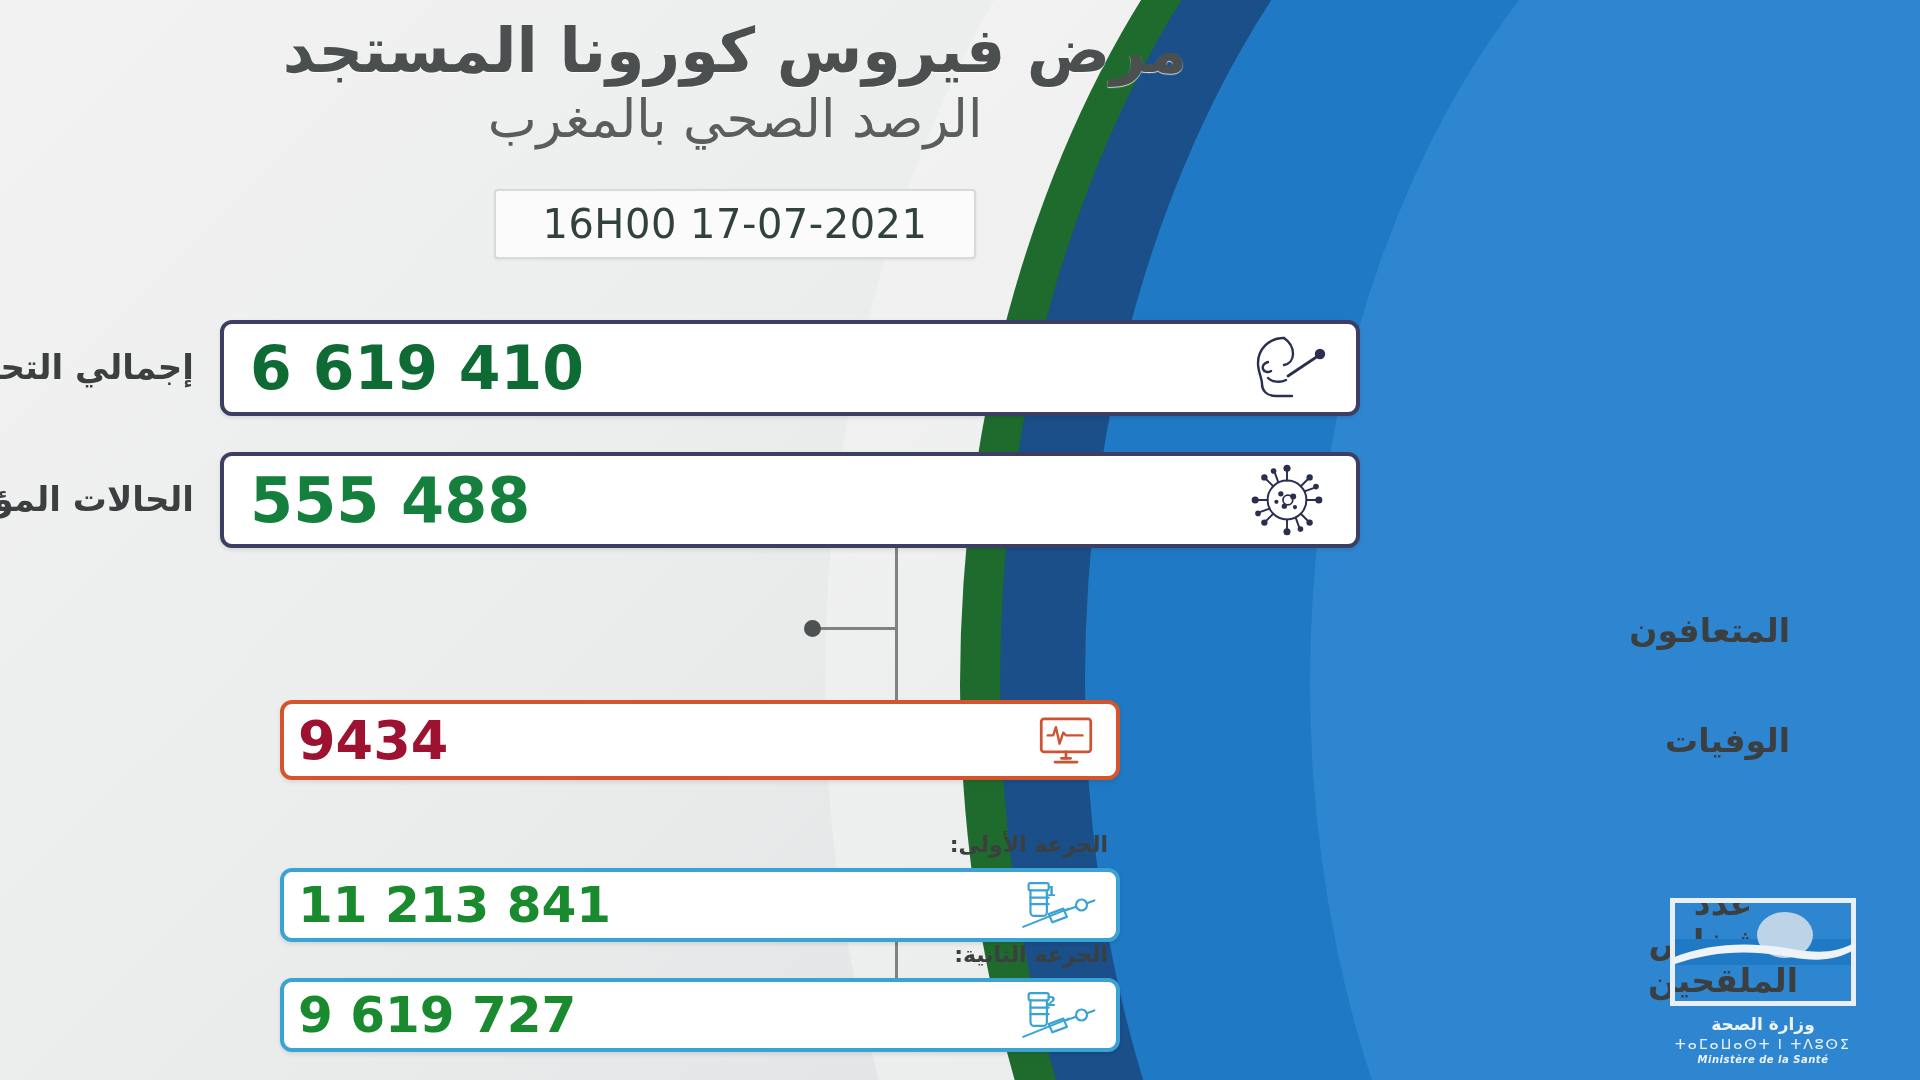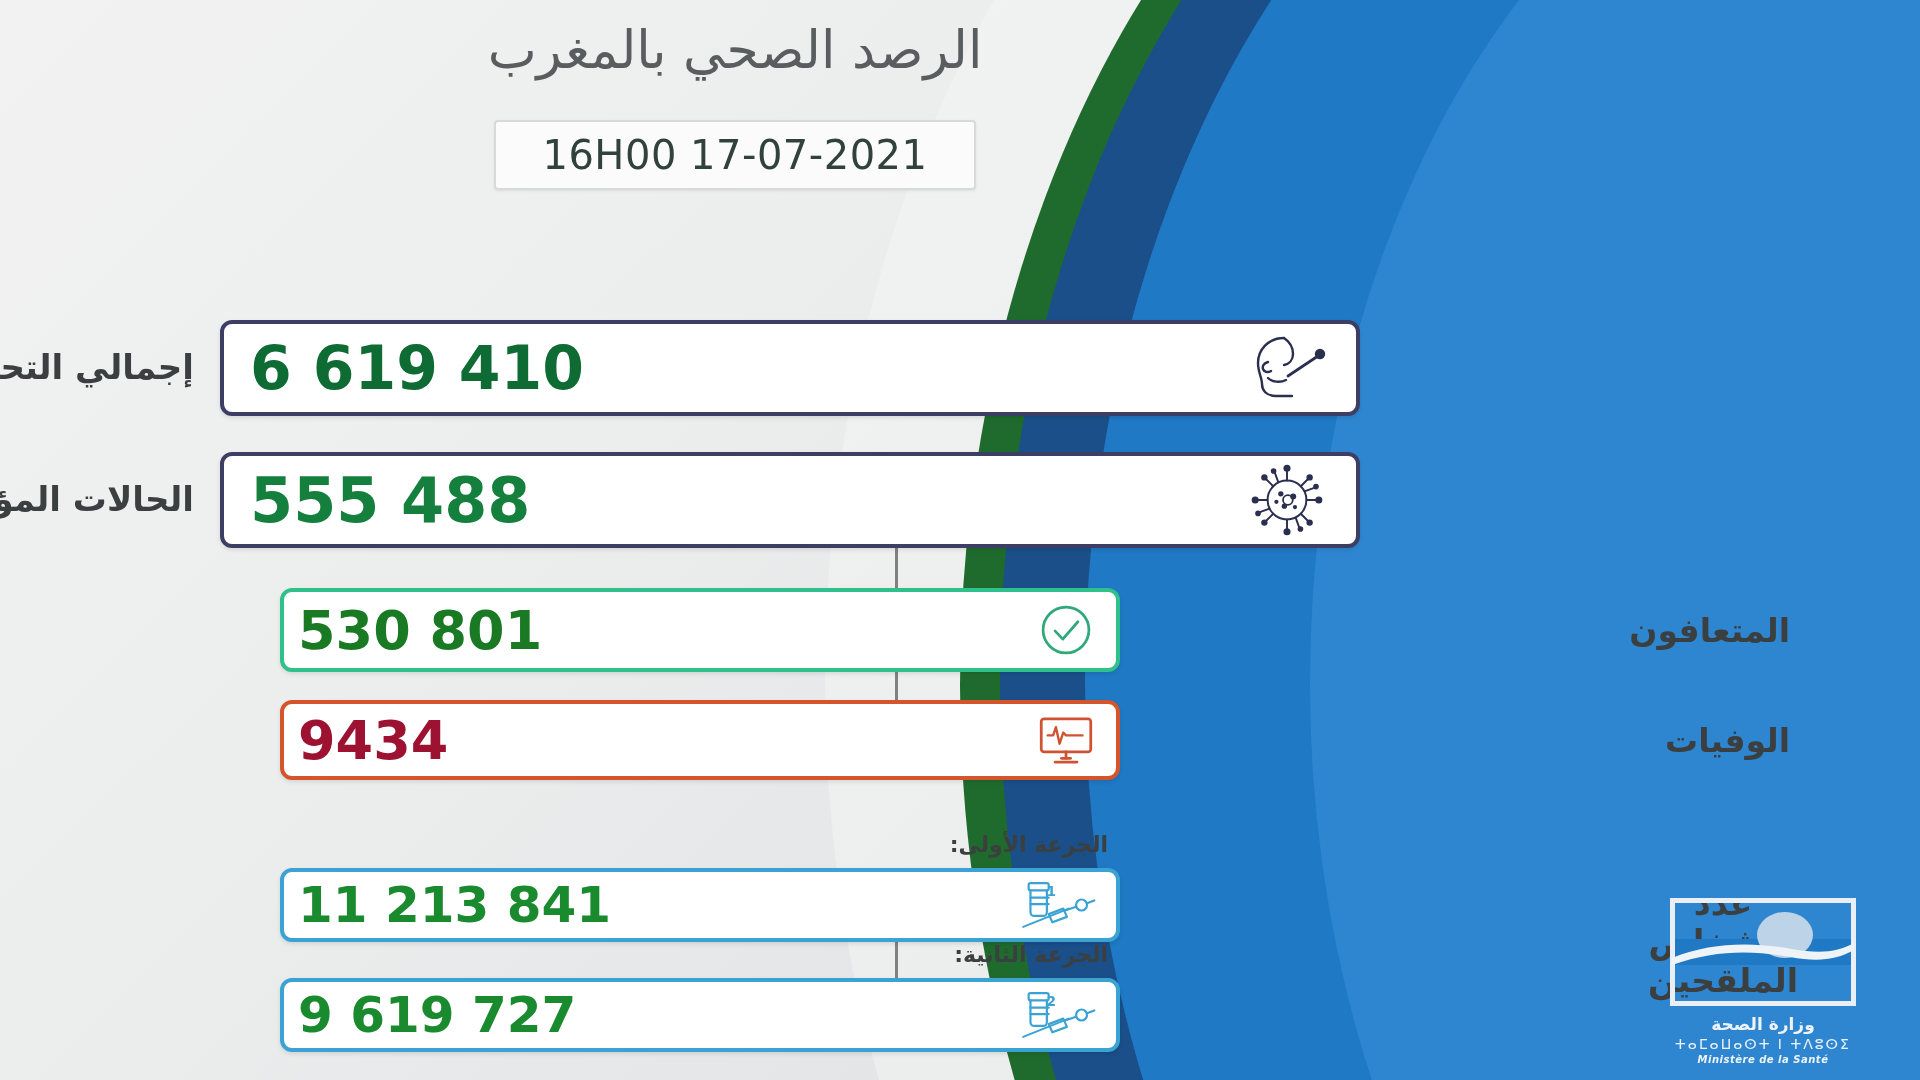--- a/index.html
+++ b/index.html
@@ -294,20 +294,21 @@
 <div id="poster">
 
   <div class="swoosh swoosh-gray"></div>
   <div class="swoosh swoosh-white"></div>
   <div class="swoosh swoosh-green"></div>
   <div class="swoosh swoosh-navy"></div>
   <div class="swoosh swoosh-blue"></div>
   <div class="swoosh swoosh-blue2"></div>
 
   <div class="header">
+    <div class="title-main">مرض فيروس كورونا المستجد</div>
     <div class="title-sub">الرصد الصحي بالمغرب</div>
     <div class="date-box">
       <span class="date-text">16H00 17-07-2021</span>
     </div>
   </div>
 
   <div class="connector">
     <div class="conn-line-v" style="right:1022px; top:548px; height:167px;"></div>
     <div class="conn-line-h" style="right:1022px; top:627px; width:85px;"></div>
     <div class="conn-line-h" style="right:1022px; top:712px; width:85px;"></div>
@@ -379,31 +380,20 @@
             <circle cx="31" cy="45" r="2.4"></circle>
           </g>
           <circle cx="44" cy="43" r="5.5" fill="none" stroke="#2b2f4f" stroke-width="2"></circle>
         </svg>
       </span>
       <span class="stat-value">555 488</span>
     </div>
     <span class="stat-label">الحالات المؤكدة</span>
   </div>
 
-  <div class="stat-row" id="row-recovered">
-    <div class="stat-box">
-      <span class="stat-icon">
-        <svg width="72" height="66" viewBox="0 0 72 72" fill="none" stroke="#2fa87a" stroke-width="3" stroke-linecap="round" stroke-linejoin="round">
-          <circle cx="36" cy="36" r="25"></circle>
-          <path d="M24 37 L32.5 46 L49 27"></path>
-        </svg>
-      </span>
-      <span class="stat-value">530 801</span>
-    </div>
-  </div>
   <div class="label-block" id="label-recovered">المتعافون</div>
 
   <div class="stat-row" id="row-deaths">
     <div class="stat-box">
       <span class="stat-icon">
         <svg width="72" height="66" viewBox="0 0 72 72" fill="none" stroke="#cf5232" stroke-width="3" stroke-linecap="round" stroke-linejoin="round">
           <rect x="9" y="13" width="54" height="36" rx="3"></rect>
           <path d="M31 56 L41 56"></path>
           <path d="M36 49 V56"></path>
           <path d="M24 60 L48 60"></path>

